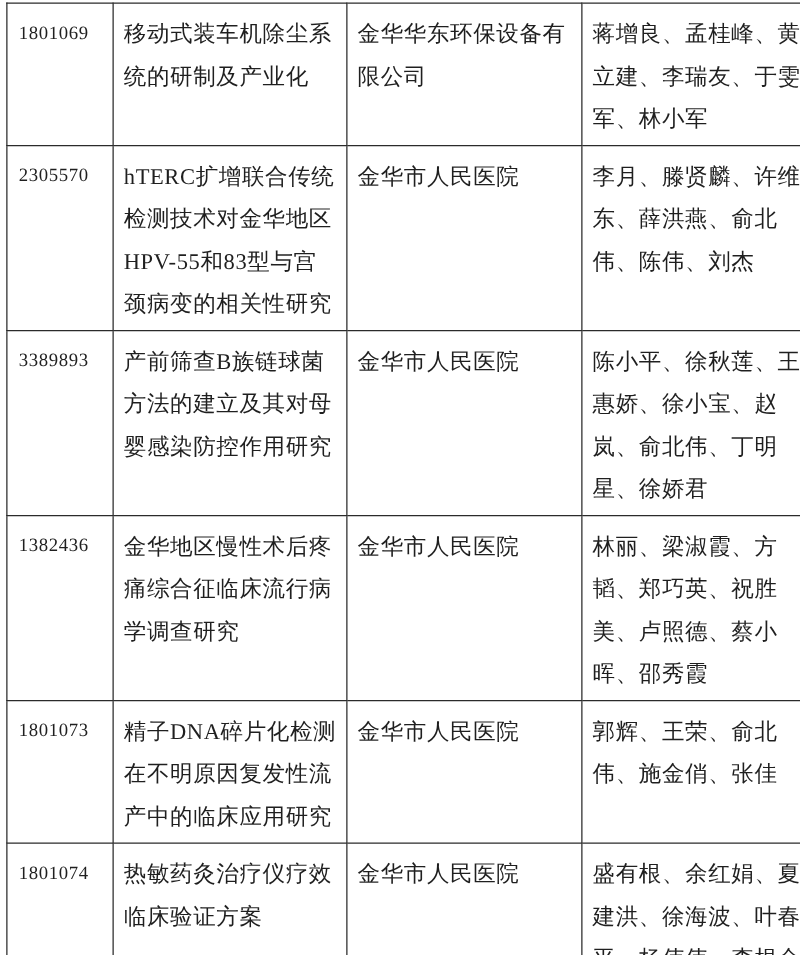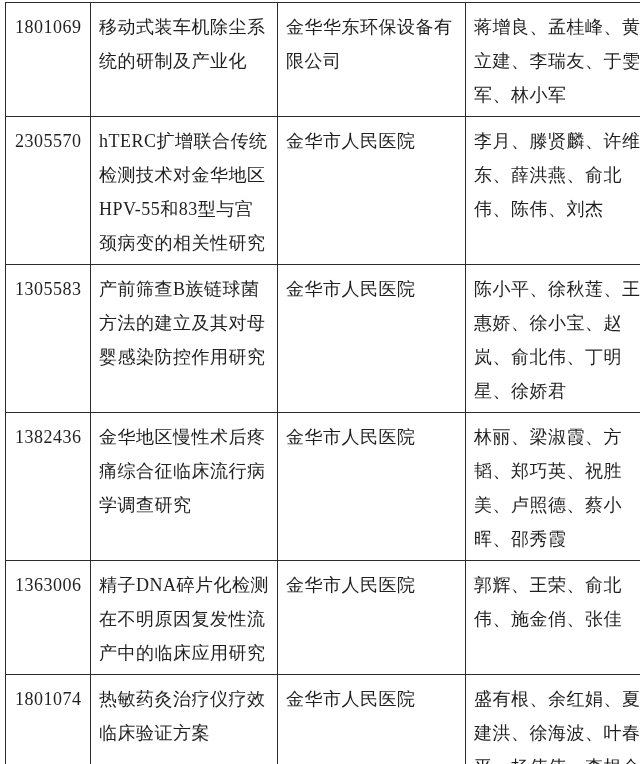--- a/index.html
+++ b/index.html
@@ -29,21 +29,21 @@
     vertical-align: top;
     font-size: 18px;
     line-height: 34px;
     letter-spacing: 0.5px;
     padding: 7px 5px 4px 8px;
     overflow: hidden;
     word-break: normal;
     line-break: strict;
   }
   td.col-id {
-    font-size: 18px;
+    font-size: 15px;
     letter-spacing: 0.5px;
     padding-left: 9px;
   }
   td.col-title   { padding-right: 8px; }
   td.col-org     { padding-right: 8px; }
   td.col-members { padding-right: 2px; }
 </style>
 </head>
 <body>
 
@@ -61,33 +61,33 @@
       <td class="col-org">金华华东环保设备有限公司</td>
       <td class="col-members">蒋增良、孟桂峰、黄立建、李瑞友、于雯军、林小军</td>
     </tr>
     <tr style="height:142px">
       <td class="col-id">2305570</td>
       <td class="col-title">hTERC扩增联合传统检测技术对金华地区HPV-55和83型与宫颈病变的相关性研究</td>
       <td class="col-org">金华市人民医院</td>
       <td class="col-members">李月、滕贤麟、许维东、薛洪燕、俞北伟、陈伟、刘杰</td>
     </tr>
     <tr style="height:143px">
-      <td class="col-id">1305583</td>
+      <td class="col-id">3389893</td>
       <td class="col-title">产前筛查B族链球菌方法的建立及其对母婴感染防控作用研究</td>
       <td class="col-org">金华市人民医院</td>
       <td class="col-members">陈小平、徐秋莲、王惠娇、徐小宝、赵岚、俞北伟、丁明星、徐娇君</td>
     </tr>
     <tr style="height:142px">
       <td class="col-id">1382436</td>
       <td class="col-title">金华地区慢性术后疼痛综合征临床流行病学调查研究</td>
       <td class="col-org">金华市人民医院</td>
       <td class="col-members">林丽、梁淑霞、方韬、郑巧英、祝胜美、卢照德、蔡小晖、邵秀霞</td>
     </tr>
     <tr style="height:112px">
-      <td class="col-id">1363006</td>
+      <td class="col-id">1801073</td>
       <td class="col-title">精子DNA碎片化检测在不明原因复发性流产中的临床应用研究</td>
       <td class="col-org">金华市人民医院</td>
       <td class="col-members">郭辉、王荣、俞北伟、施金俏、张佳</td>
     </tr>
     <tr style="height:105px">
       <td class="col-id">1801074</td>
       <td class="col-title">热敏药灸治疗仪疗效临床验证方案</td>
       <td class="col-org">金华市人民医院</td>
       <td class="col-members">盛有根、余红娟、夏建洪、徐海波、叶春平、杨伟伟、李根余</td>
     </tr>

